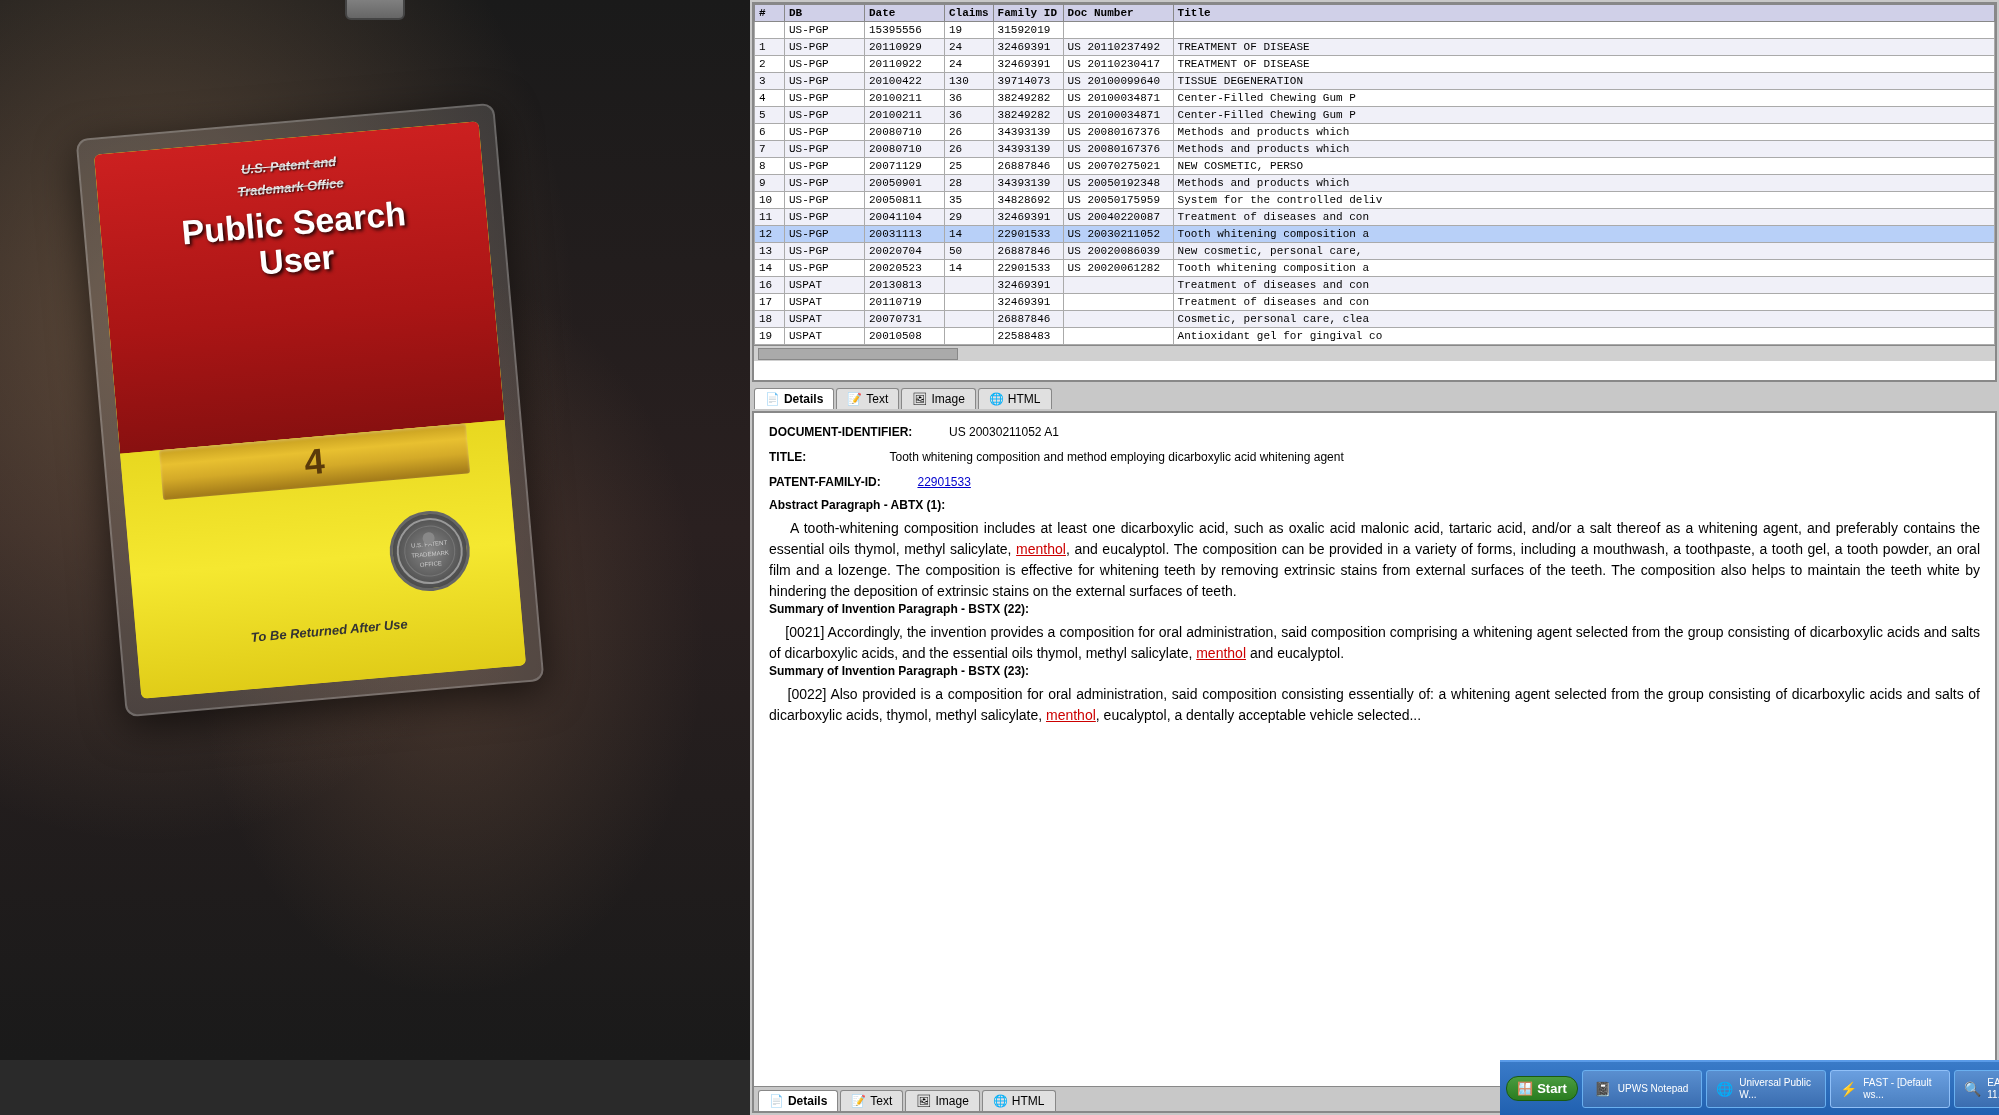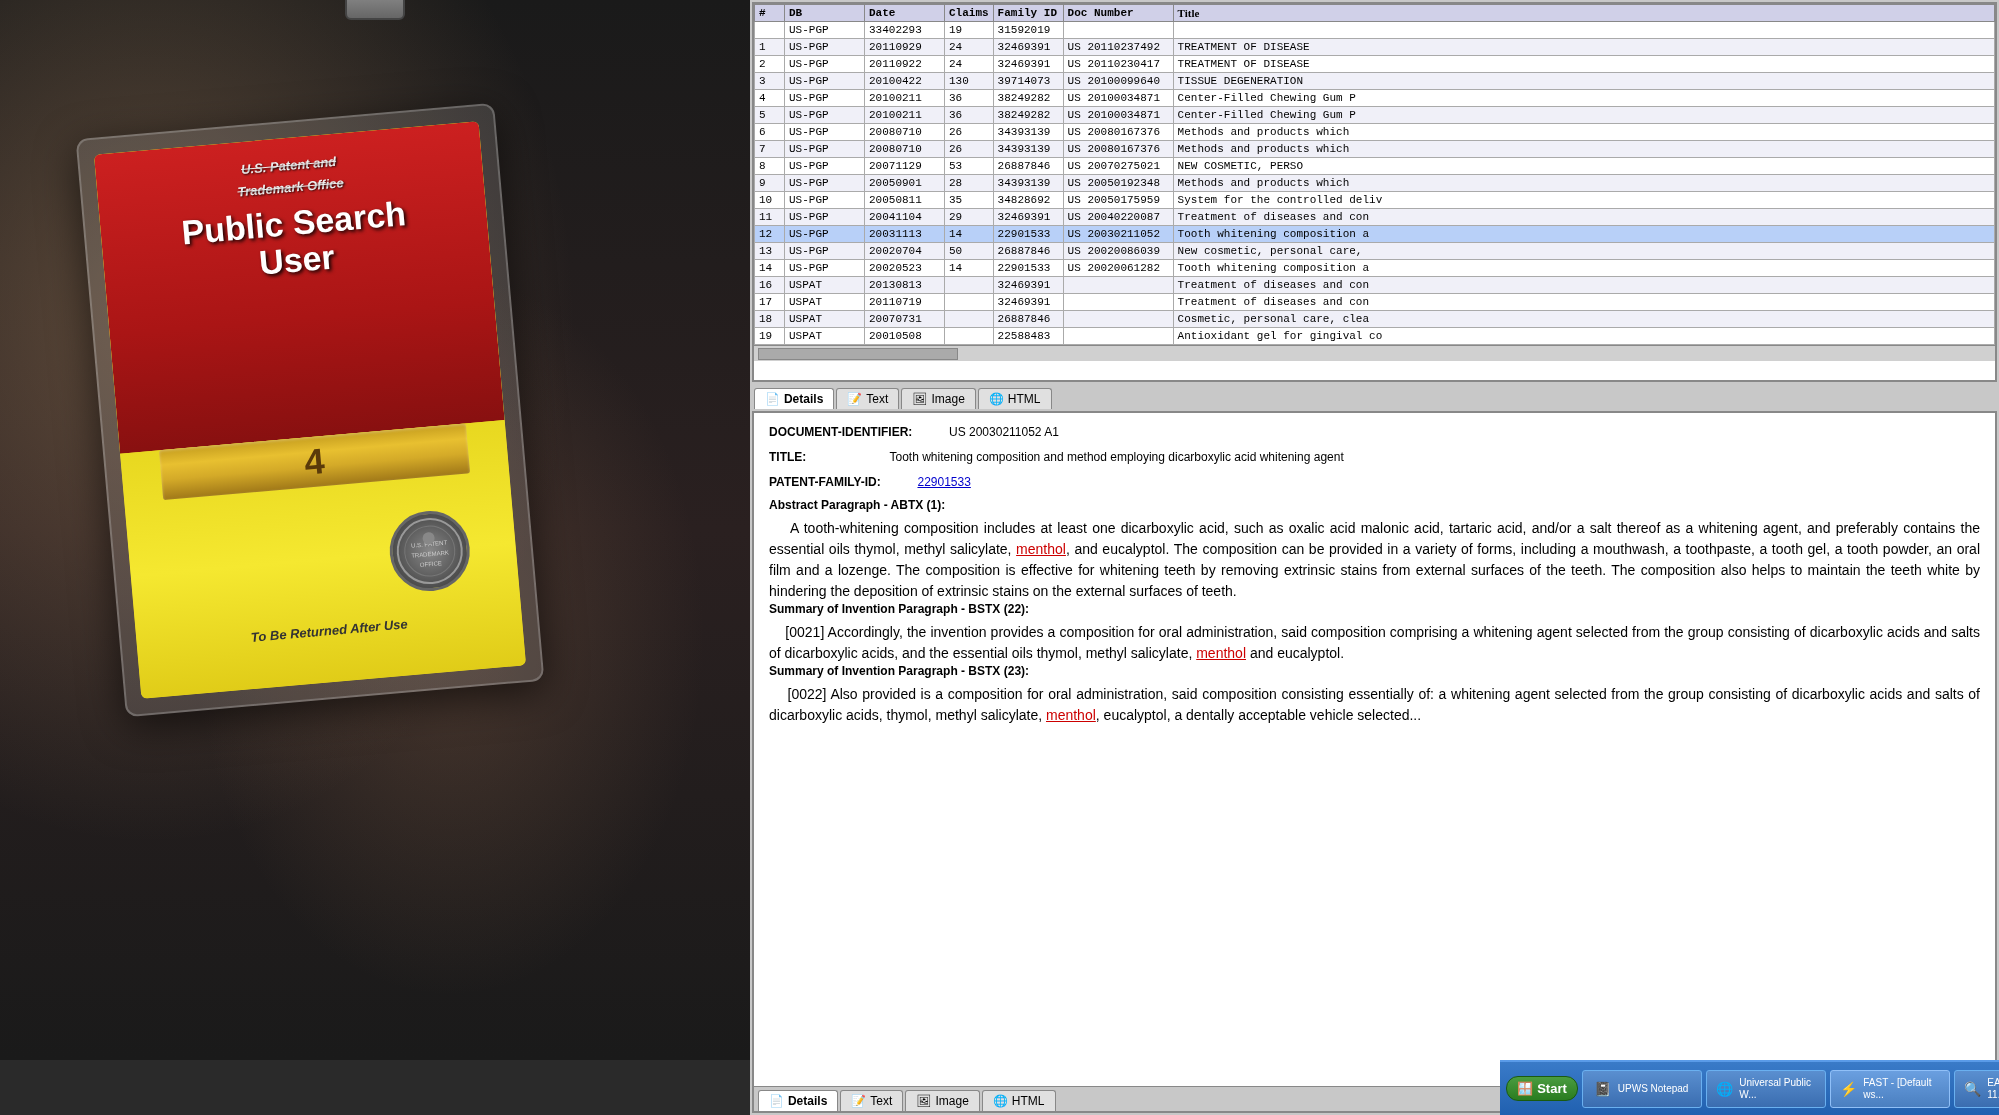--- a/index.html
+++ b/index.html
@@ -414,21 +414,21 @@
       max-width: 110px;
     }
 
     
     .col-num { width: 30px; }
     .col-db { width: 80px; }
     .col-date { width: 80px; }
     .col-claims { width: 45px; }
     .col-family { width: 70px; }
     .col-docnum { width: 110px; }
-    .col-title { width: auto; font-family: Liberation Serif, serif; }
+    .col-title { width: auto; }
   </style>
 </head>
 <body>
 
 <div id="photo-area">
   <div class="hand-bg"></div>
 
   <div class="badge-lanyard"></div>
   <div class="badge-clip"></div>
 
@@ -480,21 +480,21 @@
           <th class="col-claims">Claims</th>
           <th class="col-family">Family ID</th>
           <th class="col-docnum">Doc Number</th>
           <th class="col-title">Title</th>
         </tr>
       </thead>
       <tbody id="table-body">
           <tr>
             <td></td>
             <td>US-PGP</td>
-            <td>33402293</td>
+            <td>15395556</td>
             <td>19</td>
             <td>31592019</td>
             <td></td>
             <td></td>
           </tr>
       <tr>
             <td>1</td>
             <td>US-PGP</td>
             <td>20110929</td>
             <td>24</td>
@@ -553,21 +553,21 @@
             <td>20080710</td>
             <td>26</td>
             <td>34393139</td>
             <td>US 20080167376</td>
             <td>Methods and products which</td>
           </tr>
           <tr>
             <td>8</td>
             <td>US-PGP</td>
             <td>20071129</td>
-            <td>53</td>
+            <td>25</td>
             <td>26887846</td>
             <td>US 20070275021</td>
             <td>NEW COSMETIC, PERSO</td>
           </tr>
           <tr>
             <td>9</td>
             <td>US-PGP</td>
             <td>20050901</td>
             <td>28</td>
             <td>34393139</td>

